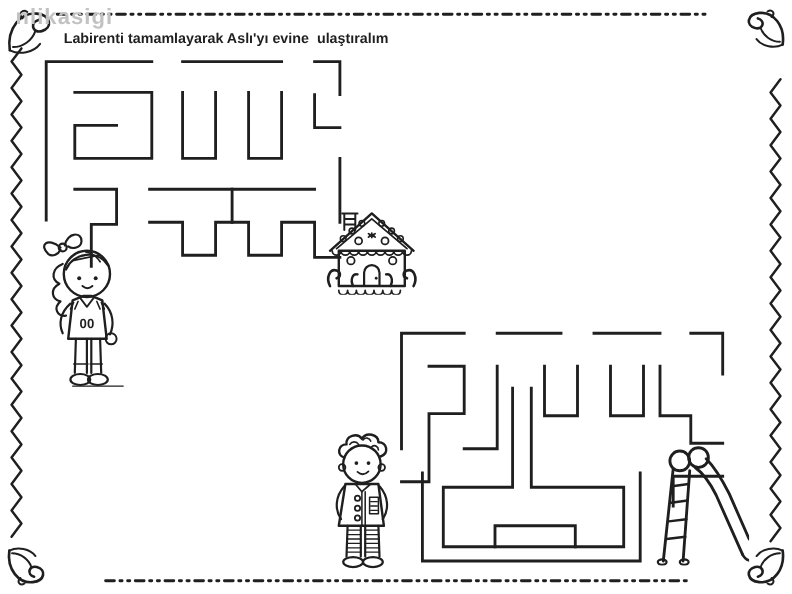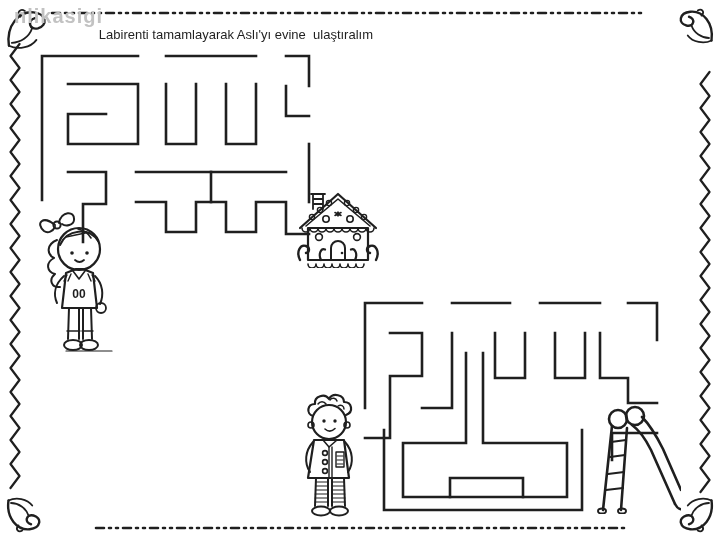--- a/index.html
+++ b/index.html
@@ -10,22 +10,22 @@
     overflow:hidden;
     font-family:"Liberation Sans", sans-serif;
   }
   .watermark{
     position:absolute;left:14px;top:5px;
     font-size:20px;font-weight:600;letter-spacing:1px;
     color:#c2c2c2;user-select:none;
   }
   .title{
     position:absolute;
-    font-size:13px;font-weight:400;color:#1f1f1f;
-    text-align:right;white-space:pre;
+    font-size:13px;font-weight:700;color:#1f1f1f;
+    text-align:center;white-space:pre;
   }
   .title1{left:38px;top:27px;width:335px;}
   .title2{left:322px;top:272px;width:346px;}
   .maze{position:absolute;}
   .art{position:absolute;}
   svg *{vector-effect:non-scaling-stroke;}
   .ink{stroke:#1f1f1f;fill:none;stroke-linecap:round;stroke-linejoin:round;}
   .shirt-label{
     font-family:"Liberation Sans", sans-serif;
     font-size:12px;font-weight:700;fill:#1f1f1f;

